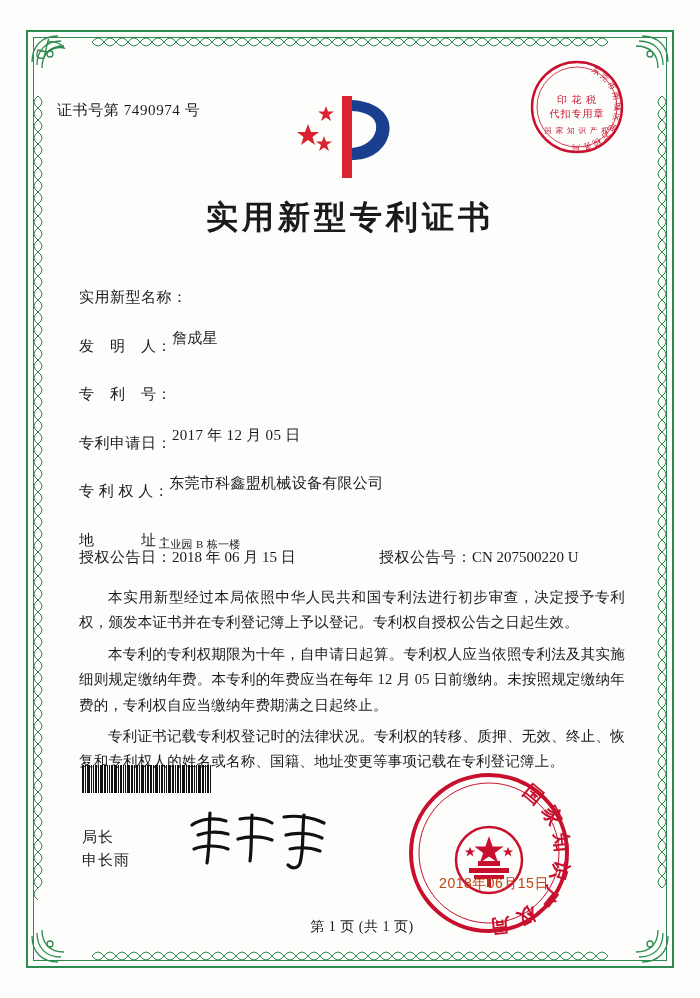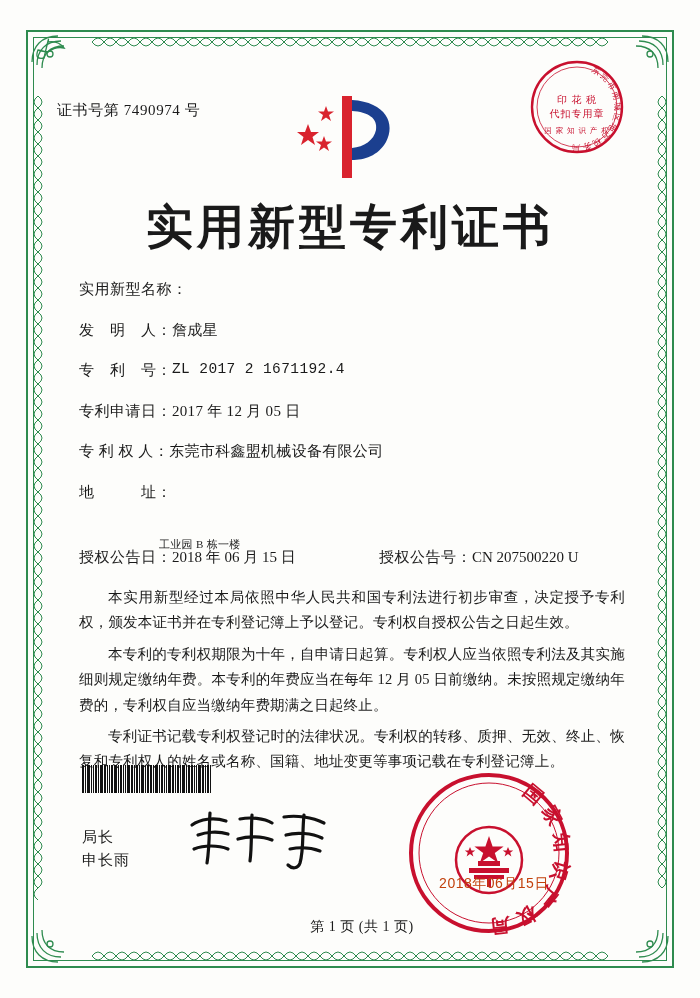--- a/index.html
+++ b/index.html
@@ -94,21 +94,21 @@
     left: 57px; top: 101px;
     font-size: 15px;
     letter-spacing: 0.6px;
   }
 
   .title {
     position: absolute;
     left: 0; top: 196px;
     width: 700px;
     text-align: center;
-    font-size: 47px;
+    font-size: 32px;
     font-weight: bold;
     letter-spacing: 4px;
     font-family: "Liberation Serif", serif;
   }
 
   .fields {
     position: absolute;
     left: 79px; top: 278px;
     width: 545px;
   }
@@ -116,20 +116,21 @@
     display: flex;
     align-items: flex-start;
     margin-bottom: 18px;
     font-size: 15px;
     line-height: 1.5;
   }
   .field-label {
     flex: 0 0 auto;
     white-space: pre;
     letter-spacing: 0.5px;
+    margin-top: 8px;
   }
   .field-value {
     flex: 1 1 auto;
     letter-spacing: 0.3px;
   }
   .field-value.mono {
     font-family: "Liberation Mono", monospace;
     font-size: 14.5px;
     letter-spacing: 0.4px;
   }
@@ -322,21 +323,20 @@
   <div class="fields">
     <div class="field-row">
       <span class="field-label">实用新型名称：</span>
     </div>
     <div class="field-row">
       <span class="field-label">发　明　人：</span>
       <span class="field-value">詹成星</span>
     </div>
     <div class="field-row">
       <span class="field-label">专　利　号：</span>
-      <span class="field-value mono">ZL 2017 2 1671192.4</span>
     </div>
     <div class="field-row">
       <span class="field-label">专利申请日：</span>
       <span class="field-value">2017 年 12 月 05 日</span>
     </div>
     <div class="field-row">
       <span class="field-label">专 利 权 人：</span>
       <span class="field-value">东莞市科鑫盟机械设备有限公司</span>
     </div>
     <div class="field-row">

